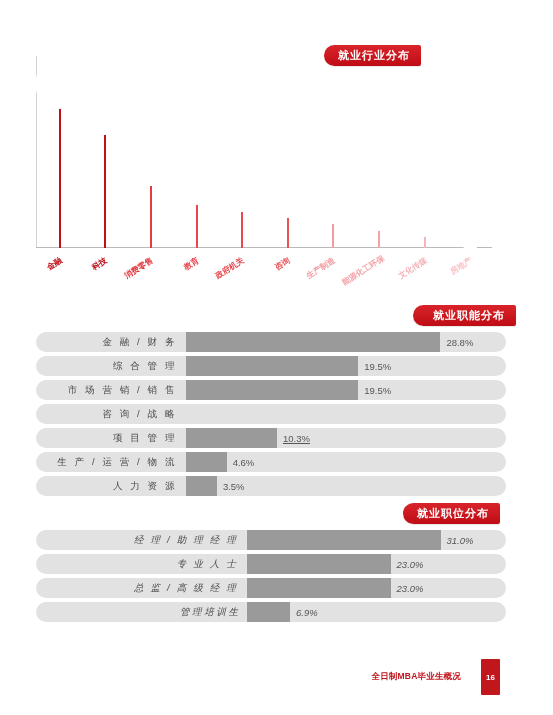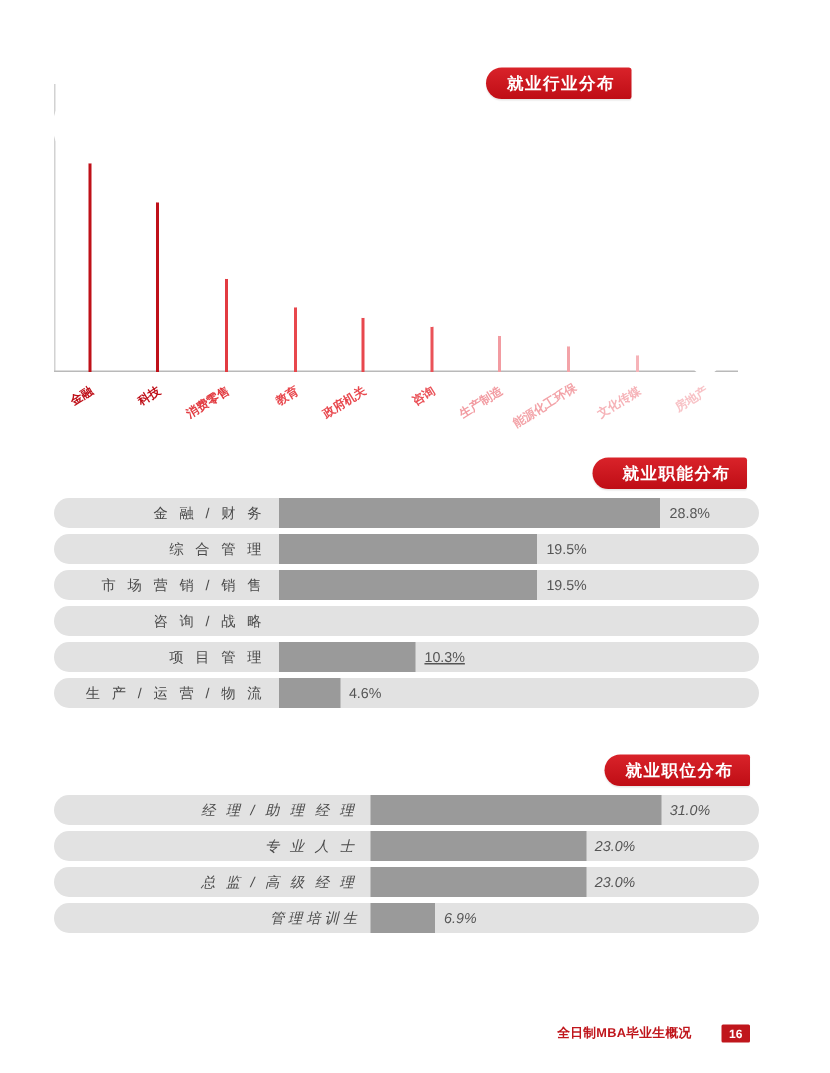--- a/index.html
+++ b/index.html
@@ -153,21 +153,21 @@
     display: flex;
     align-items: center;
     font-size: 9.5px;
     color: #555;
     white-space: nowrap;
     padding-left: 6px;
   }
 
   
   #function-section { top: 292px; height: 203px; }
-  #function-badge { right: 55px; top: 13px; padding-left: 20px; }
+  #function-badge { right: 37px; top: 13px; padding-left: 20px; }
   #function-rows { top: 40px; }
   #function-rows .hbar-label { width: 150px; }
   #function-rows .hbar-fillwrap { left: 150px; right: auto; width: 320px; }
 
   
   #position-section { top: 495px; height: 175px; }
   #position-badge { right: 53px; top: 8px; }
   #position-rows { top: 35px; font-style: italic; }
   #position-rows .hbar-label { width: 211px; letter-spacing: 2.2px; }
   #position-rows .hbar-fillwrap { left: 211px; right: auto; width: 259px; }
@@ -184,21 +184,21 @@
   }
   .footer-text {
     font-size: 8.5px;
     font-weight: bold;
     color: #c0161c;
     letter-spacing: 0.2px;
   }
   .footer-page {
     min-width: 15px;
     height: 12px;
-    padding: 0 2px;
+    padding: 12px 2px;
     background: #c0161c;
     color: #fff;
     font-size: 8px;
     font-weight: bold;
     display: flex;
     align-items: center;
     justify-content: center;
     border-radius: 1px;
   }
 </style>
@@ -307,20 +307,28 @@
           </div>
         </div>
         <div class="hbar-row">
           <div class="hbar-track"></div>
           <div class="hbar-label">生 产 / 运 营 / 物 流</div>
           <div class="hbar-fillwrap">
             <div class="hbar-fill" style="width: 40.6333px;"></div>
             <div class="hbar-value" style="left: 40.6333px;">4.6%</div>
           </div>
         </div>
+        <div class="hbar-row">
+          <div class="hbar-track"></div>
+          <div class="hbar-label">人 力 资 源</div>
+          <div class="hbar-fillwrap">
+            <div class="hbar-fill" style="width: 30.9167px;"></div>
+            <div class="hbar-value" style="left: 30.9167px;">3.5%</div>
+          </div>
+        </div>
       </div>
   </div>
 
   <div class="hbar-section" id="position-section">
     <div class="badge" id="position-badge">就业职位分布</div>
     <div class="hbar-rows" id="position-rows">
         <div class="hbar-row">
           <div class="hbar-track"></div>
           <div class="hbar-label">经 理 / 助 理 经 理</div>
           <div class="hbar-fillwrap">

